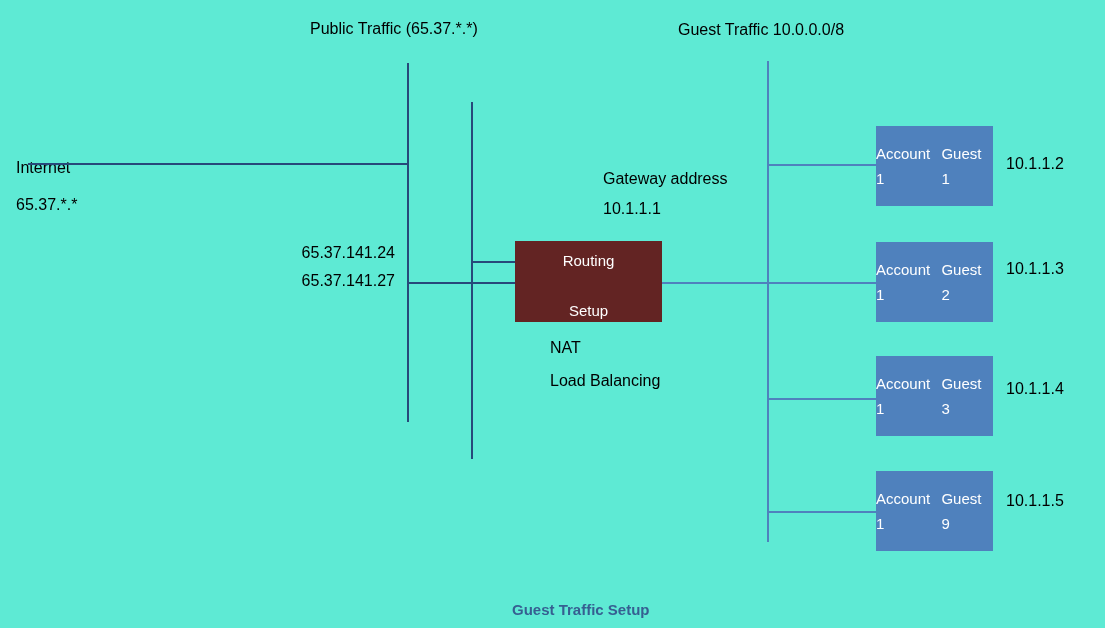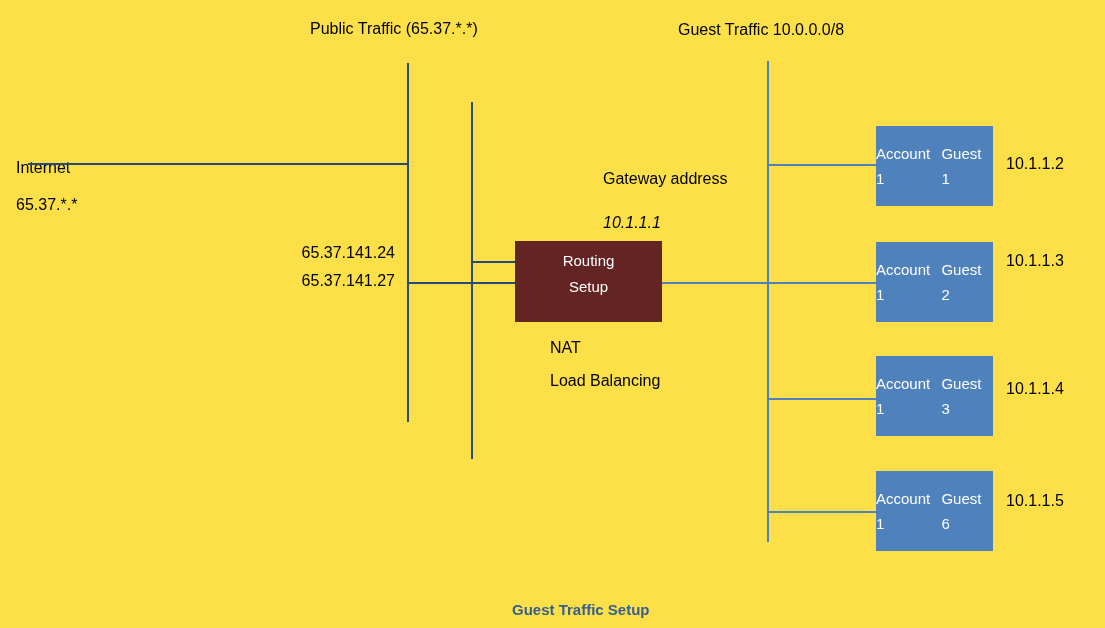--- a/index.html
+++ b/index.html
@@ -1,40 +1,40 @@
 <!DOCTYPE html>
 <html style="--guest-box: #4F81BD; --routing-box: #632423; --dark-line: #27497A; --light-line: #4F81BD; --caption: #365F91;"><head>
 <meta charset="utf-8">
 <style>
   html,body{margin:0;padding:0;background:#ffffff;}
   .canvas{
     position:relative;
     width:1105px;height:628px;
-    background:#fde047;
+    background:#5eead4;
     font-family:"Liberation Sans", sans-serif;
     overflow:hidden;
   }
   .lbl{
     position:absolute;
     font-size:16px;
     color:#000000;
     white-space:nowrap;
     line-height:22px;
   }
   .line{position:absolute;}
   .line.dark{background:var(--dark-line,#27497A);}
   .line.light{background:var(--light-line,#4F81BD);}
   .routing-box{
     position:absolute;
     left:515px;top:241px;width:147px;height:81px;
     background:var(--routing-box,#632423);
     color:#ffffff;
     display:flex;flex-direction:column;align-items:center;justify-content:flex-start;
     padding-top:7px;box-sizing:border-box;
-    font-size:15px;line-height:26px;
+    font-size:15px;line-height:26px;gap:24px;
   }
   .guest-box{
     position:absolute;
     left:876px;width:117px;height:80px;
     background:var(--guest-box,#4F81BD);
     color:#ffffff;
     display:flex;flex-direction:row;align-items:center;justify-content:center;
     font-size:15px;line-height:25px;
   }
   .ip-lbl{
@@ -58,21 +58,21 @@
 
   <div class="lbl" style="left:310px;top:18px;">Public Traffic (65.37.*.*)</div>
   <div class="lbl" style="left:678px;top:19px;">Guest Traffic 10.0.0.0/8</div>
 
   <div class="lbl" style="left:16px;top:117px;margin-top:40px;">Internet</div>
   <div class="lbl" style="left:16px;top:194px;">65.37.*.*</div>
   <div class="lbl right-align" style="left:258px;top:242px;width:137px;">65.37.141.24</div>
   <div class="lbl right-align" style="left:258px;top:270px;width:137px;">65.37.141.27</div>
 
   <div class="lbl" style="left:603px;top:168px;">Gateway address</div>
-  <div class="lbl" style="left:603px;top:212px;font-style:italic;">10.1.1.1</div>
+  <div class="lbl" style="left:603px;top:198px;">10.1.1.1</div>
 
   <div class="lbl" style="left:550px;top:337px;">NAT</div>
   <div class="lbl" style="left:550px;top:370px;">Load Balancing</div>
 
   <div class="line dark" style="left:28px;top:163px;width:380px;height:2px;"></div>
   <div class="line dark" style="left:407px;top:63px;width:2px;height:359px;"></div>
   <div class="line dark" style="left:471px;top:102px;width:2px;height:357px;"></div>
   <div class="line light" style="left:767px;top:61px;width:2px;height:481px;"></div>
   <div class="line dark" style="left:472px;top:261px;width:44px;height:2px;"></div>
   <div class="line dark" style="left:408px;top:282px;width:108px;height:2px;"></div>
@@ -93,23 +93,23 @@
   <div class="guest-box" style="top:242px;">
     <span>Account 1</span>
     <span>Guest 2</span>
   </div>
   <div class="guest-box" style="top:356px;">
     <span>Account 1</span>
     <span>Guest 3</span>
   </div>
   <div class="guest-box" style="top:471px;">
     <span>Account 1</span>
-    <span>Guest 6</span>
+    <span>Guest 9</span>
   </div>
 
   <div class="ip-lbl" style="top:155px;">10.1.1.2</div>
-  <div class="ip-lbl" style="top:252px;">10.1.1.3</div>
+  <div class="ip-lbl" style="top:260px;">10.1.1.3</div>
   <div class="ip-lbl" style="top:380px;">10.1.1.4</div>
   <div class="ip-lbl" style="top:492px;">10.1.1.5</div>
 
   <div class="caption">Guest Traffic Setup</div>
 
 </div>
 
 </body></html>

